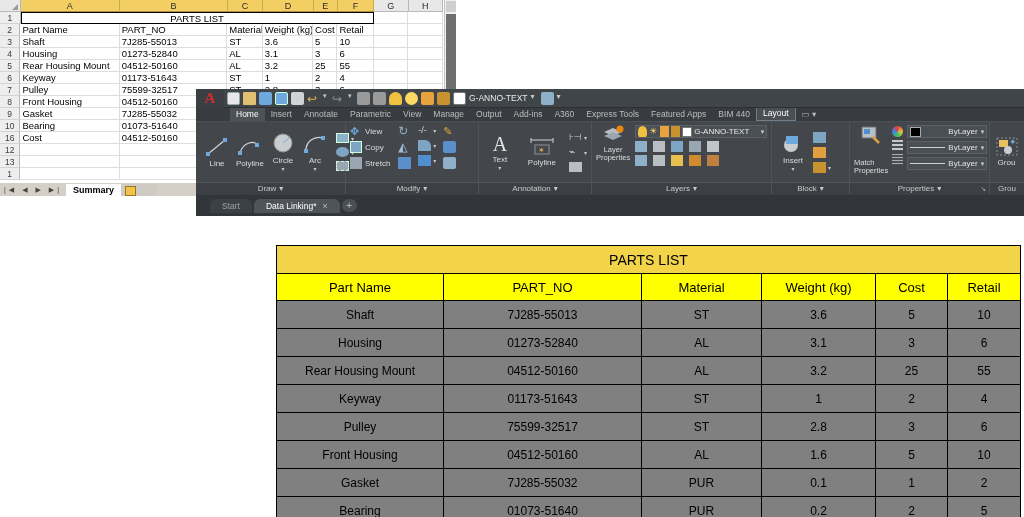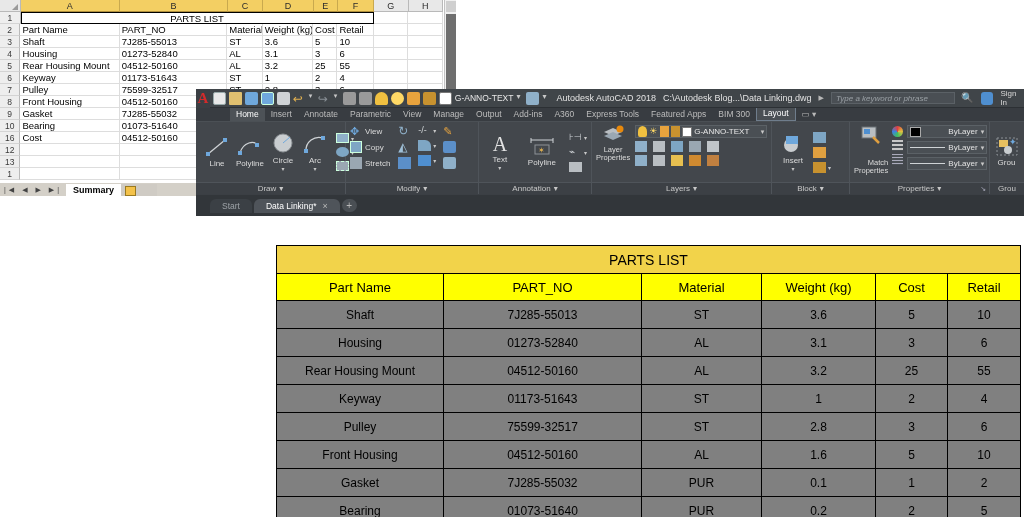--- a/index.html
+++ b/index.html
@@ -307,44 +307,35 @@
         <span class="qicon" style="background:#f0c040;border-radius:50% 50% 20% 20%;"></span>
         <span class="qicon" style="background:#ffd966;border-radius:50%;"></span>
         <span class="qicon" style="background:#e8a33d;"></span>
         <span class="qicon" style="background:#c8922f;"></span>
         <span class="qicon" style="background:#ffffff;border:1px solid #777;"></span>
         <span style="font-size:8.5px;color:#e8e8e8;white-space:nowrap;">G-ANNO-TEXT</span>
         <span class="qicon" style="width:7px;color:#c8c8c8;font-size:8px;">▾</span>
         <span class="qicon" style="background:#8fb0c9;"></span>
         <span class="qicon" style="width:7px;color:#c8c8c8;font-size:8px;">▾</span>
       </div>
-      <div style="display:flex;align-items:center;gap:7px;margin-left:7px;">
-        <span class="acad-docname">Autodesk AutoCAD 2018</span>
-        <span class="acad-docname">C:\Autodesk Blog...\Data Linking.dwg</span>
-        <span style="color:#b8b8b8;font-size:7px;">▶</span>
-        <span class="acad-search">Type a keyword or phrase</span>
-        <span class="qicon" style="color:#cfd3d6;font-size:10px;">🔍</span>
-        <span class="qicon" style="background:#4f8fd0;border-radius:3px;"></span>
-        <span style="font-size:8px;color:#d6d6d6;">Sign In</span>
-      </div>
     </div>
 
     <div class="acad-tabs" id="acad-ribbon-tabs">
         <div class="acad-tab active">Home</div>
         <div class="acad-tab">Insert</div>
         <div class="acad-tab">Annotate</div>
         <div class="acad-tab">Parametric</div>
         <div class="acad-tab">View</div>
         <div class="acad-tab">Manage</div>
         <div class="acad-tab">Output</div>
         <div class="acad-tab">Add-ins</div>
         <div class="acad-tab">A360</div>
         <div class="acad-tab">Express Tools</div>
         <div class="acad-tab">Featured Apps</div>
-        <div class="acad-tab">BIM 300</div>
+        <div class="acad-tab">BIM 440</div>
         <div class="acad-tab boxed">Layout</div>
         <div class="acad-tab" style="color: rgb(185, 185, 185);">▭ ▾</div>
       </div>
 
     <div class="ribbon">
 
       <div class="panel" style="width:150px">
         <div class="panel-body" style="gap:6px;padding-left:8px;">
           <div class="bigbtn">
             <svg width="26" height="22" viewBox="0 0 26 22">
@@ -550,21 +541,21 @@
       </div>
 
       <div class="panel" style="width:140px">
         <div class="panel-body" style="align-items:flex-start;padding-top:3px;gap:4px;">
           <div class="bigbtn" style="width:40px">
             <svg width="24" height="20" viewBox="0 0 24 20">
                 <rect x="3" y="2" width="14" height="11" fill="#b9bec2" stroke="#6a7075"></rect>
                 <rect x="5" y="4" width="6" height="5" fill="#4f8fd0"></rect>
                 <path d="M14 12 L20 18" stroke="#e0a040" stroke-width="2.5"></path>
               </svg>
-            <span class="lbl" style="font-size:7.5px;line-height:8px;text-align:right;margin-top:14px;">Match<br>Properties</span>
+            <span class="lbl" style="font-size:7.5px;line-height:8px;text-align:left;margin-top:14px;">Match<br>Properties</span>
           </div>
           <div style="display:flex;flex-direction:column;gap:3px;margin-top:1px;">
             <span class="ico" style="width:11px;height:11px;background:conic-gradient(#e04040,#e0c040,#40c060,#4080e0,#e04040);border-radius:50%;"></span>
             <span class="ico" style="width:11px;height:11px;background:repeating-linear-gradient(#c8c8c8 0 2px,#4a4f54 2px 4px);"></span>
             <span class="ico" style="width:11px;height:11px;background:repeating-linear-gradient(#aab 0 1px,#4a4f54 1px 3px);"></span>
           </div>
           <div style="display:flex;flex-direction:column;gap:3px;">
             <div style="display:flex;align-items:center;gap:3px;background:#4a4f54;border:1px solid #5b6166;height:13px;width:80px;padding:0 2px;">
               <span class="ico" style="width:11px;height:10px;background:#000;border:1px solid #aaa;"></span>
               <span style="font-size:8px;color:#e3e3e3;flex:1;text-align:right;">ByLayer</span>

